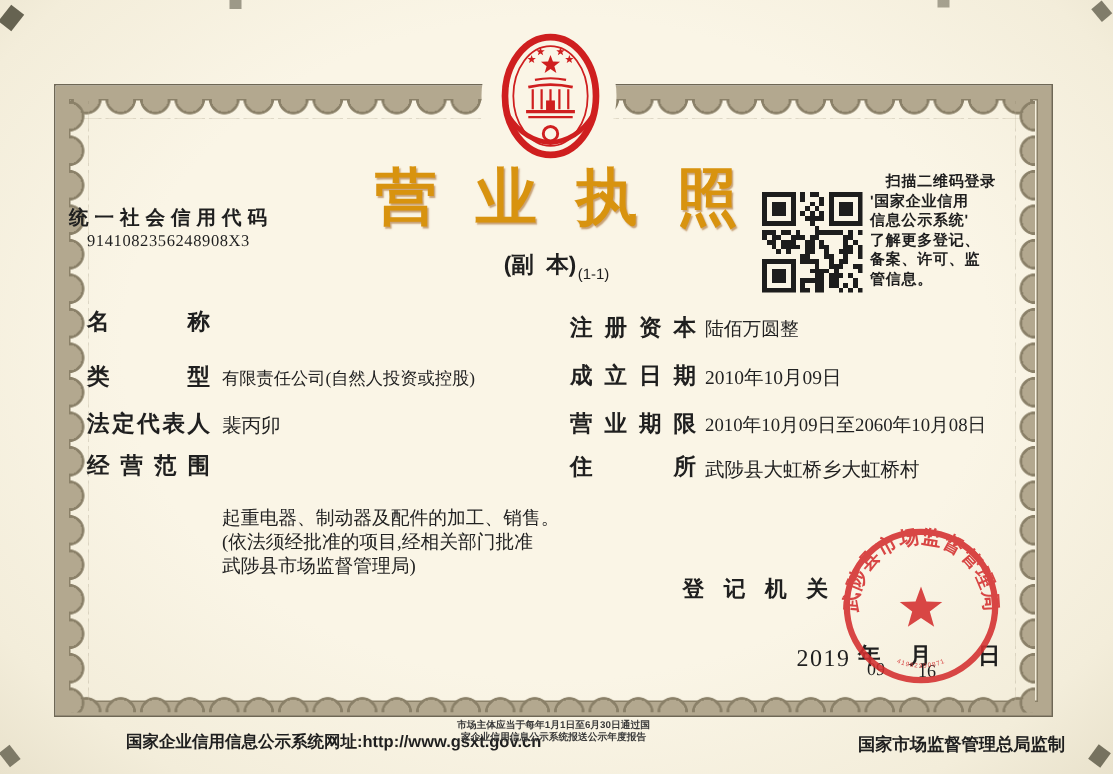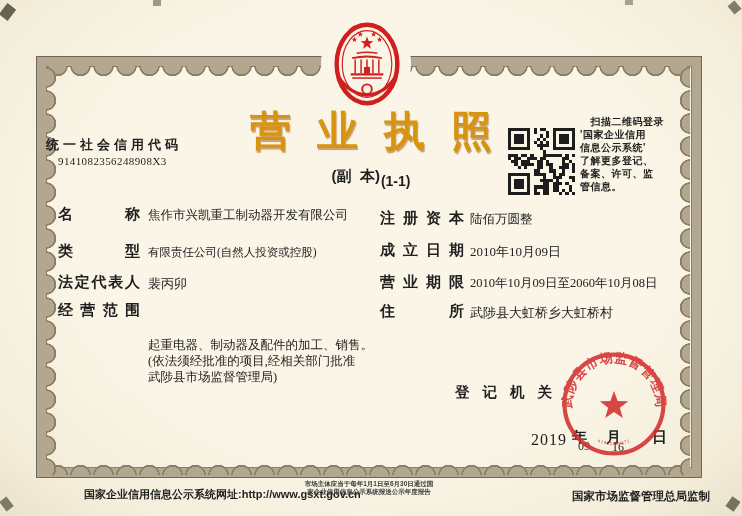--- a/index.html
+++ b/index.html
@@ -42,21 +42,21 @@
   .emblem{position:absolute; left:330px; top:20px; width:74px; height:88px; z-index:3;}
   .emblem *{stroke:#cf1f1f;}
   .emblem .fill{fill:#cf1f1f; stroke:none;}
   
   .title{position:absolute; top:104px; left:0; width:742px; text-align:center; z-index:3;
     font-size:41px; font-weight:700; color:#d8930f; letter-spacing:26px; text-indent:26px;
     text-shadow:1px 1.5px 1px rgba(150,75,0,.5);}
   .subtitle{position:absolute; top:167px; left:0; width:742px; text-align:center; z-index:3;
     font-size:15px; font-weight:700;}
   .subtitle .main{white-space:pre;}
-  .subtitle .idx{font-size:14px; font-weight:700; vertical-align:-5px; margin-left:1px;}
+  .subtitle .idx{font-size:10px; font-weight:400; vertical-align:-5px; margin-left:1px;}
   
   .cc-label{position:absolute; left:46px; top:136px; font-size:13px; font-weight:700; letter-spacing:4px; z-index:3;}
   .cc-value{position:absolute; left:58px; top:155px; font-size:11px; letter-spacing:.4px; z-index:3;
     font-family:"Liberation Serif","DejaVu Serif",serif;}
   
   .qr-box{position:absolute; left:508px; top:128px; width:67px; height:67px; z-index:3;}
   .qr-lines{position:absolute; left:580px; top:116px; width:86px; z-index:3;
     font-size:10px; line-height:12.9px; font-weight:700; letter-spacing:.5px; white-space:pre;}
   
   .jlabel{display:flex; justify-content:space-between; font-weight:700;}
@@ -286,21 +286,20 @@
 信息公示系统'
 了解更多登记、
 备案、许可、监
 管信息。</div>
 
   <div class="row l-row row-l1">
     <span class="jlabel">
         <span>名</span>
         <span>称</span>
       </span>
-    <span class="val">焦作市兴凯重工制动器开发有限公司</span>
   </div>
   <div class="row l-row row-l2">
     <span class="jlabel">
         <span>类</span>
         <span>型</span>
       </span>
     <span class="val">有限责任公司(自然人投资或控股)</span>
   </div>
   <div class="row l-row row-l3">
     <span class="jlabel">

